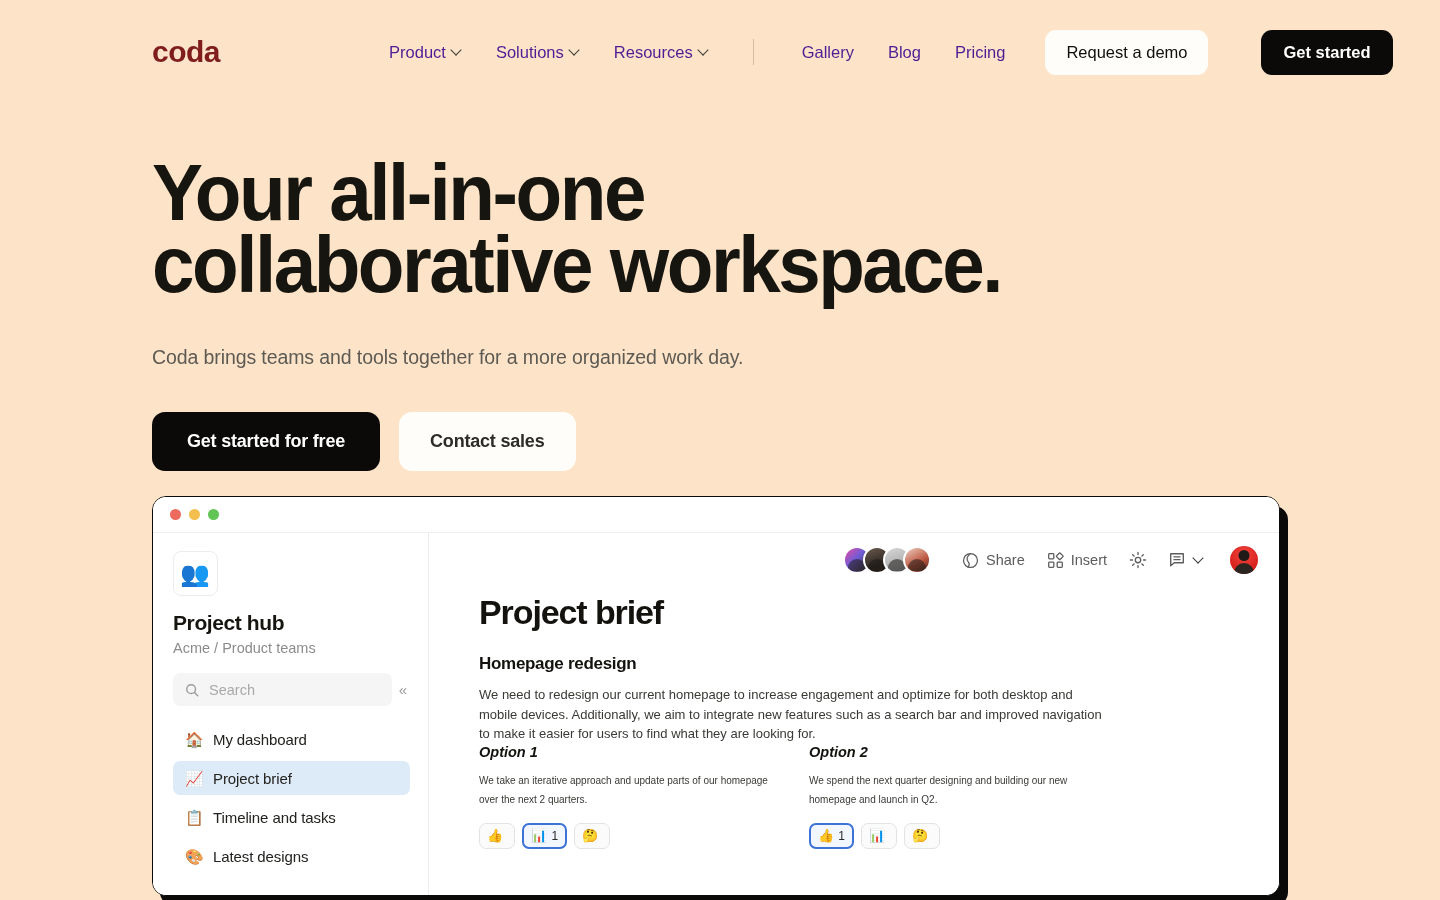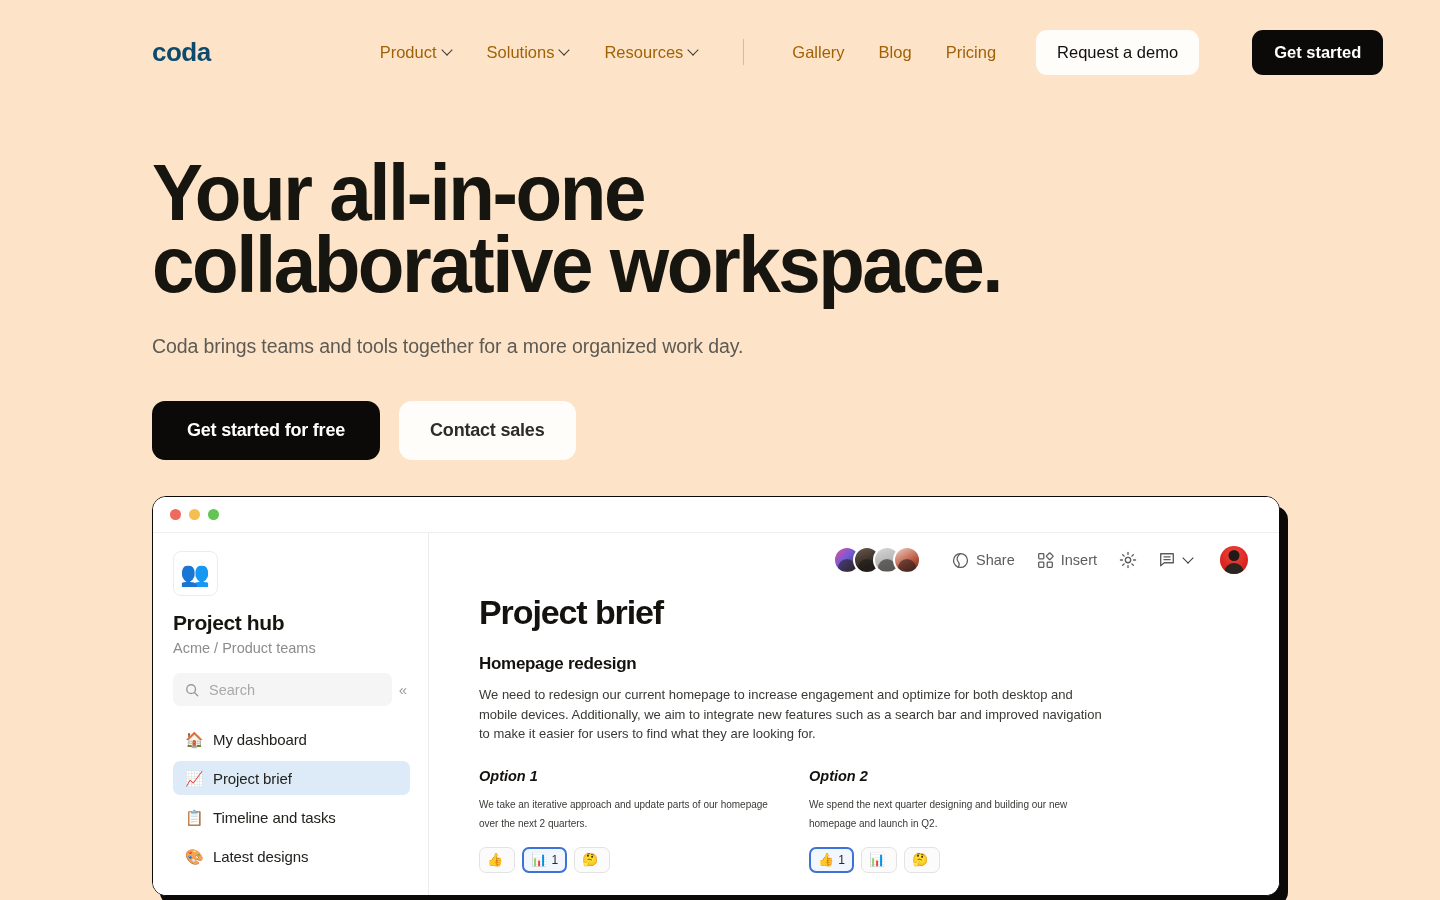--- a/index.html
+++ b/index.html
@@ -19,40 +19,40 @@
   
   .nav {
     height: 104px;
     display: flex;
     align-items: center;
     padding: 0 160px 0 152px;
   }
 
   .logo {
     font-family: "Liberation Sans", sans-serif;
-    font-size: 26px;
+    font-size: 30px;
     font-weight: 700;
     letter-spacing: -0.5px;
-    color: #0c4a6e;
+    color: #7f1d1d;
   }
 
   .nav-center {
     display: flex;
     align-items: center;
     gap: 34px;
     margin-left: 169px;
   }
 
   .nav-link {
     display: flex;
     align-items: center;
     gap: 6px;
     font-size: 16.5px;
     font-weight: 500;
-    color: #a16207;
+    color: #4c1d95;
     cursor: pointer;
     white-space: nowrap;
   }
 
   .chev {
     width: 10px;
     height: 10px;
     display: inline-block;
     position: relative;
     top: -1px;
@@ -120,21 +120,21 @@
     line-height: 72px;
     font-weight: 700;
     letter-spacing: -2.6px;
     color: #17150f;
     transform: scaleX(0.955);
     transform-origin: left top;
   }
   .hero h1 .l2 { display: block; }
 
   .hero-sub {
-    margin-top: 34px;
+    margin-top: 45px;
     font-size: 19.5px;
     font-weight: 400;
     color: #5d5a54;
     letter-spacing: -0.1px;
   }
 
   .hero-cta {
     margin-top: 43px;
     display: flex;
     gap: 19px;
@@ -316,21 +316,21 @@
     position: relative;
     background: #fff;
     overflow: hidden;
   }
 
   .doc-toolbar {
     height: 54px;
     display: flex;
     align-items: center;
     justify-content: flex-end;
-    padding-right: 31px;
+    padding-right: 21px;
     gap: 0;
   }
 
   .avatars { display: flex; align-items: center; margin-right: 31px; }
   .av {
     width: 28px;
     height: 28px;
     border-radius: 50%;
     border: 2px solid #fff;
     margin-left: -8px;
@@ -413,21 +413,20 @@
   .doc-p {
     margin-top: 11px;
     font-size: 13px;
     line-height: 19.5px;
     color: #3a3935;
     max-width: 630px;
   }
 
   .options {
     display: flex;
-    margin-top: 24px;
     gap: 0;
   }
   .option-col { width: 330px; }
 
   .option-title {
     font-size: 14.5px;
     font-weight: 700;
     font-style: italic;
     color: #14120e;
   }

